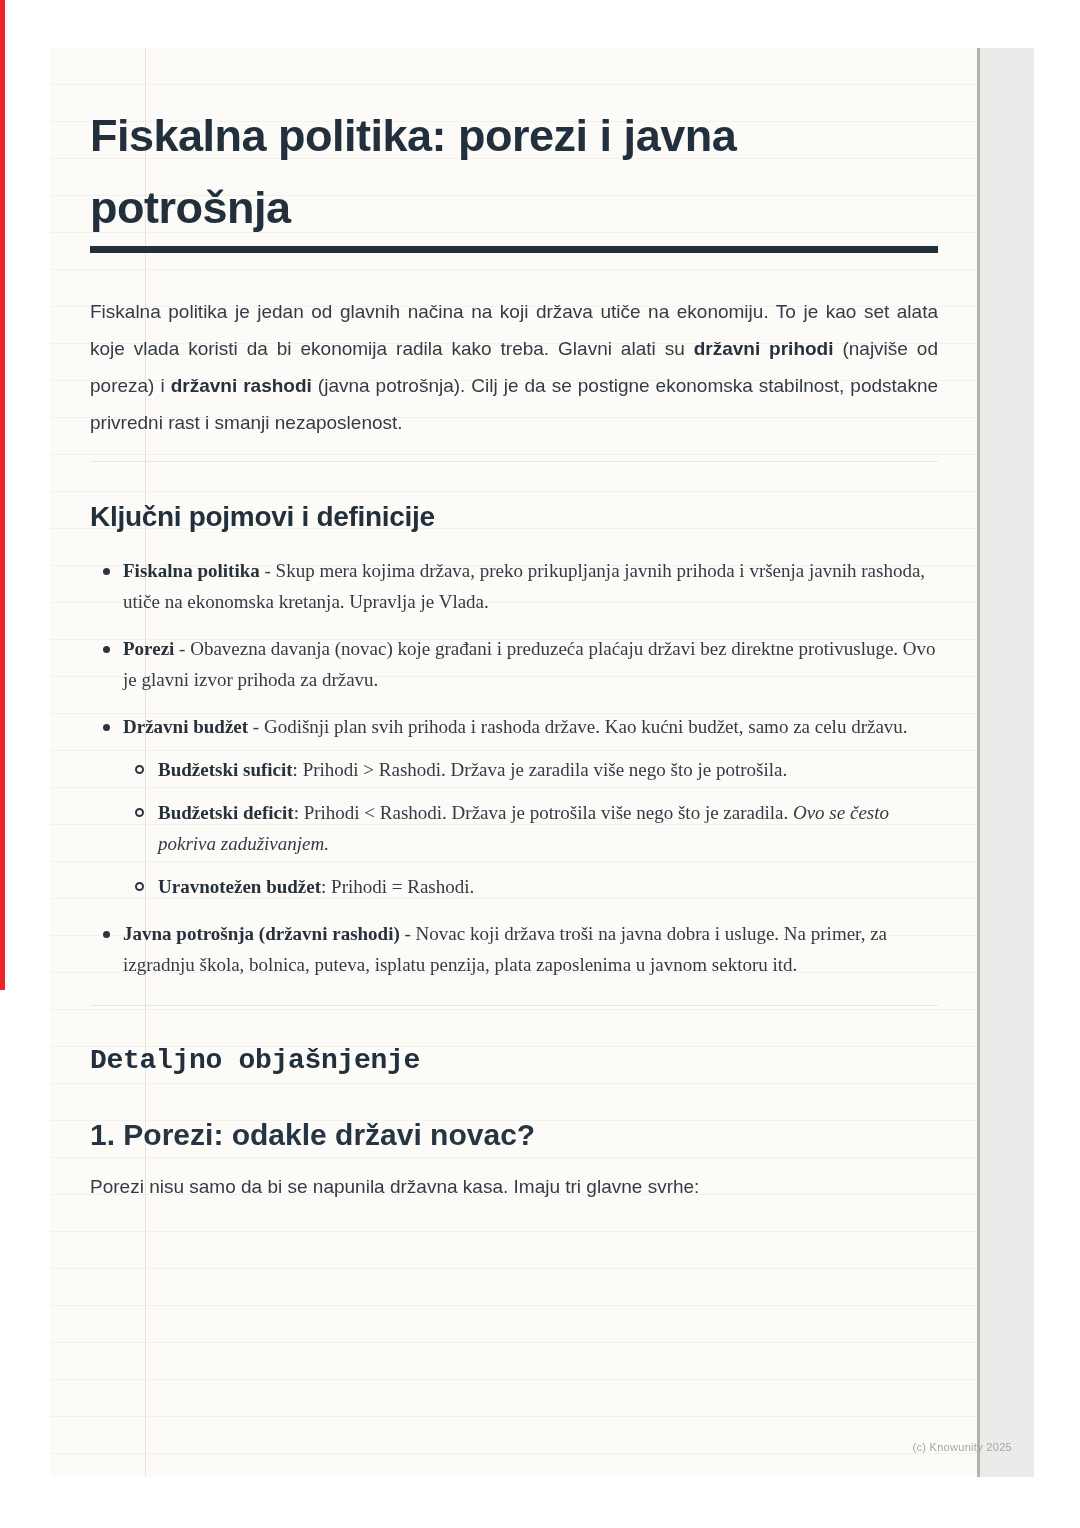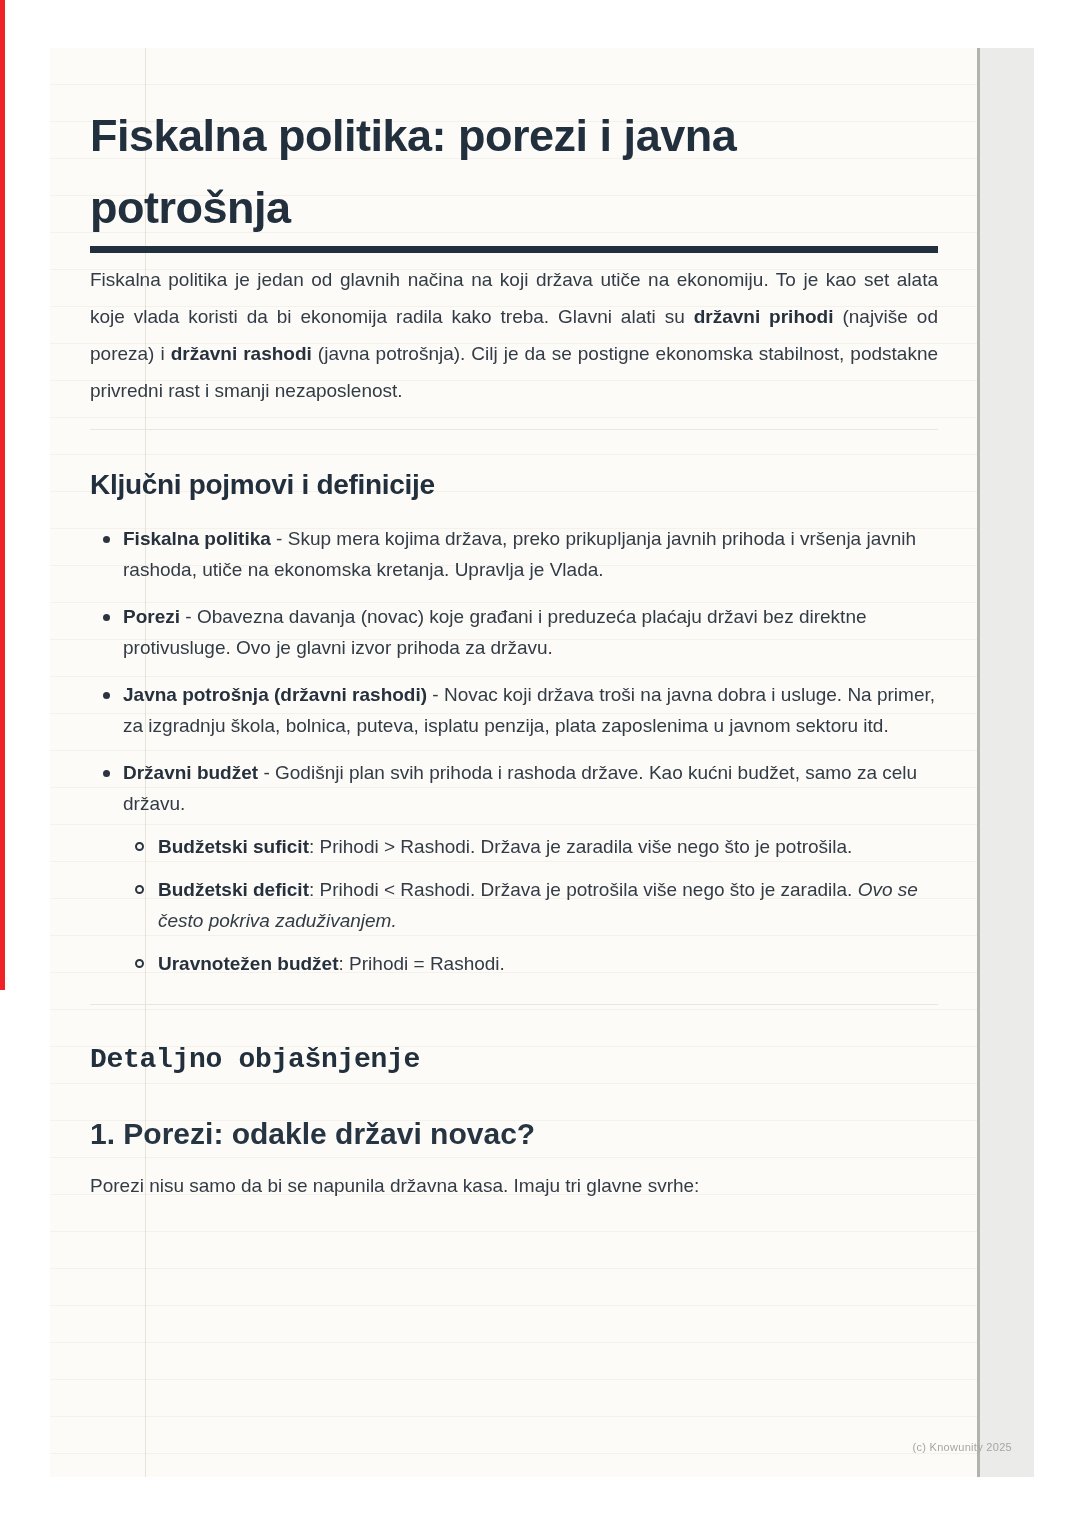--- a/index.html
+++ b/index.html
@@ -68,21 +68,21 @@
   .h2-detaljno{ margin-top: 38px; font-family: Liberation Mono, monospace; }
   h3 {
     font-size: 30px;
     line-height: 28px;
     font-weight: 700;
     color: #273543;
     margin-top: 44px;
   }
   .body-text { font-size: 19px; color: #333b46; }
   p.intro {
-    margin-top: 8px;
+    margin-top: 40px;
     line-height: 37px;
     text-align: justify;
   }
   p.last {
     margin-top: 22px;
     line-height: 31px;
   }
   b { font-weight: 700; color: #27313d; }
   i { font-style: italic; }
   hr.divider {
@@ -102,21 +102,21 @@
     line-height: 31px;
   }
   ul.bullets > li:last-child { margin-bottom: 0; }
   .dot {
     flex: 0 0 7px;
     width: 7px; height: 7px;
     border-radius: 50%;
     background: #2b3440;
     margin: 13px 13px 0 13px;
   }
-  .li-body { flex: 1; }
+  .li-body { flex: 1; font-family: Liberation Serif, serif; }
   ul.subbullets {
     list-style: none;
     margin-top: 12px;
   }
   ul.subbullets > li {
     display: flex;
     align-items: flex-start;
     margin-bottom: 12px;
     line-height: 31px;
   }
@@ -158,44 +158,44 @@
     <h2 class="h2-kljucni">Ključni pojmovi i definicije</h2>
 
     <ul class="bullets body-text">
       <li>
         <span class="dot"></span>
         <span class="li-body"><b>Fiskalna politika</b><span> - Skup mera kojima država, preko prikupljanja javnih prihoda i vršenja javnih rashoda, utiče na ekonomska kretanja. Upravlja je Vlada.</span></span>
       </li>
       <li>
         <span class="dot"></span>
         <span class="li-body"><b>Porezi</b><span> - Obavezna davanja (novac) koje građani i preduzeća plaćaju državi bez direktne protivusluge. Ovo je glavni izvor prihoda za državu.</span></span>
-      </li>
-      <li>
-        <span class="dot"></span>
-        <span class="li-body"><b>Javna potrošnja (državni rashodi)</b><span> - Novac koji država troši na javna dobra i usluge. Na primer, za izgradnju škola, bolnica, puteva, isplatu penzija, plata zaposlenima u javnom sektoru itd.</span></span>
       </li>
       <li>
         <span class="dot"></span>
         <span class="li-body"><b>Državni budžet</b><span> - Godišnji plan svih prihoda i rashoda države. Kao kućni budžet, samo za celu državu.</span>
           <ul class="subbullets">
             <li>
               <span class="ring"></span>
               <span class="li-body"><b>Budžetski suficit</b><span>: Prihodi &gt; Rashodi. Država je zaradila više nego što je potrošila.</span><i></i></span>
             </li>
             <li>
               <span class="ring"></span>
               <span class="li-body"><b>Budžetski deficit</b><span>: Prihodi &lt; Rashodi. Država je potrošila više nego što je zaradila. </span><i>Ovo se često pokriva zaduživanjem.</i></span>
             </li>
             <li>
               <span class="ring"></span>
               <span class="li-body"><b>Uravnotežen budžet</b><span>: Prihodi = Rashodi.</span><i></i></span>
             </li>
           </ul>
         </span>
       </li>
+      <li>
+        <span class="dot"></span>
+        <span class="li-body"><b>Javna potrošnja (državni rashodi)</b><span> - Novac koji država troši na javna dobra i usluge. Na primer, za izgradnju škola, bolnica, puteva, isplatu penzija, plata zaposlenima u javnom sektoru itd.</span></span>
+      </li>
     </ul>
 
     <hr class="divider divider2">
 
     <h2 class="h2-detaljno">Detaljno objašnjenje</h2>
     <h3>1. Porezi: odakle državi novac?</h3>
     <p class="last body-text">Porezi nisu samo da bi se napunila državna kasa. Imaju tri glavne svrhe:</p>
 
   </div>
 </div>

